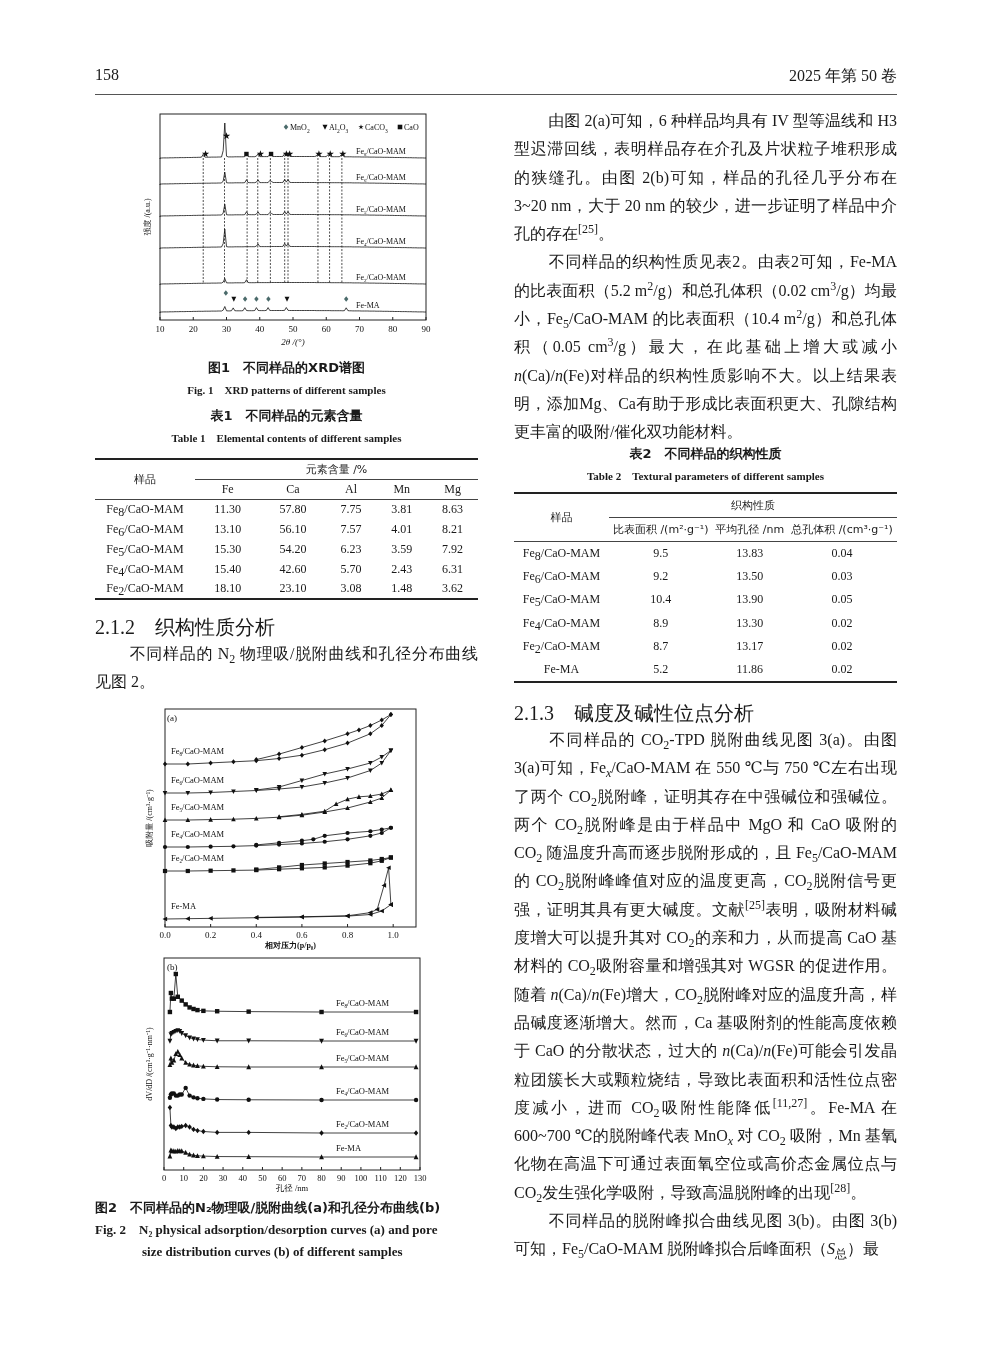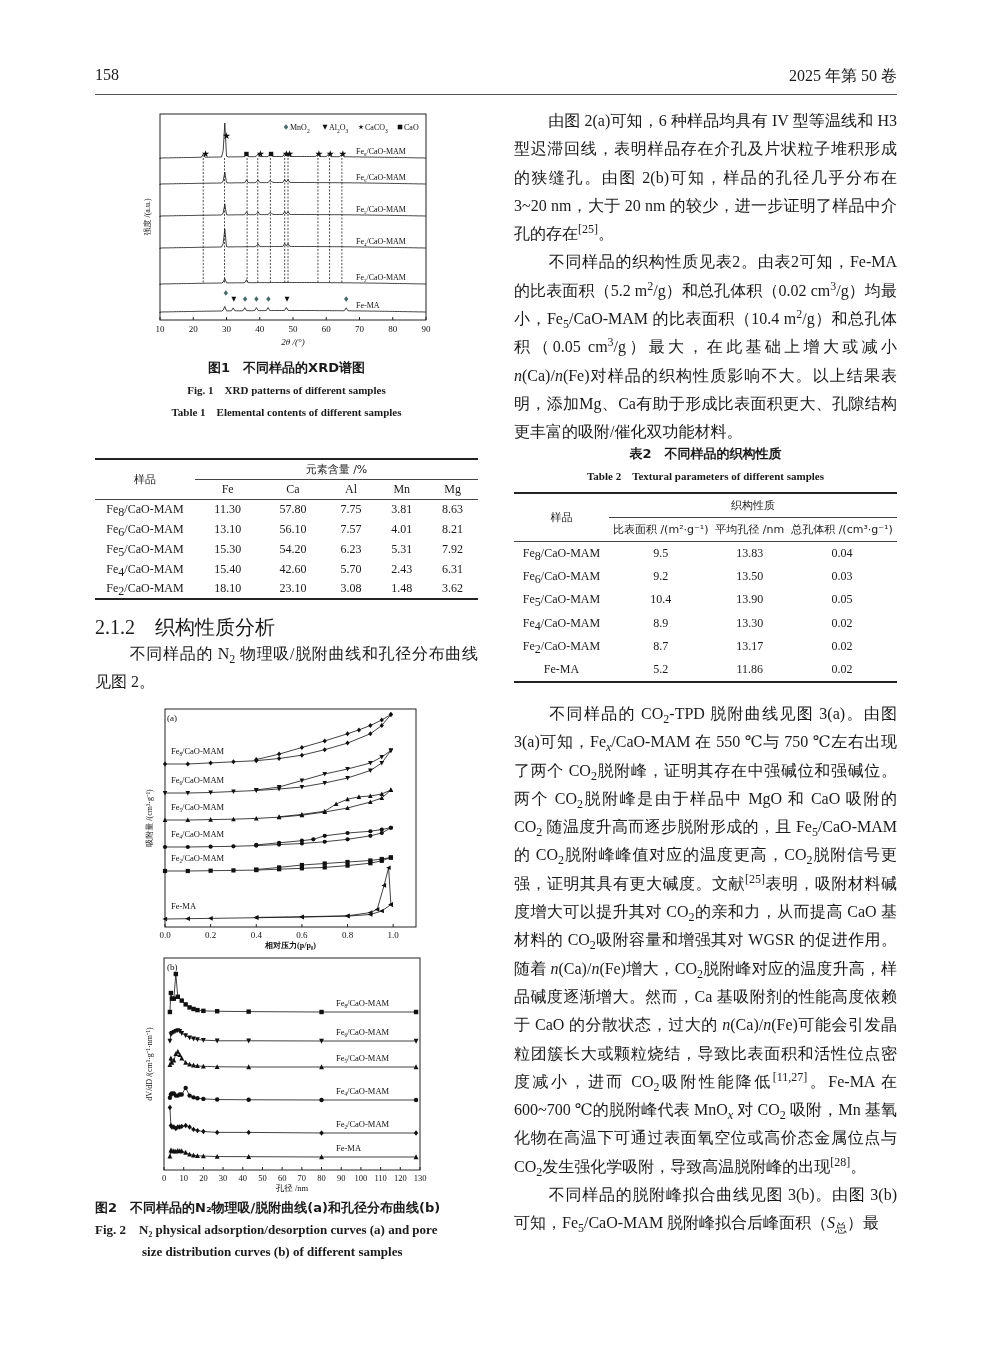--- a/index.html
+++ b/index.html
@@ -109,20 +109,21 @@
       <polygon points="116.425,186.36 118.625,189 116.425,191.64 114.225,189" fill="#4a6a6a"></polygon>
       <polygon points="128.395,186.36 130.595,189 128.395,191.64 126.19500000000001,189" fill="#4a6a6a"></polygon>
       <polygon points="206.2,186.36 208.39999999999998,189 206.2,191.64 204,189" fill="#4a6a6a"></polygon>
       <polygon points="93.81500000000001,191.64 96.23500000000001,186.8 91.39500000000001,186.8" fill="#111"></polygon>
       <polygon points="147.01500000000001,191.64 149.435,186.8 144.59500000000003,186.8" fill="#111"></polygon>
     </svg>
 </div>
 <div class="col-l" style="top:357px;">
   <div class="cap-cn">图1　不同样品的XRD谱图</div>
   <div class="cap-en">Fig. 1　XRD patterns of different samples</div>
+  <div class="cap-cn" style="margin-top:4px;">表1　不同样品的元素含量</div>
   <div class="cap-en">Table 1　Elemental contents of different samples</div>
 </div>
 <div class="col-l" style="top:458px;">
   <table class="t" id="table1">
     <thead>
       <tr class="top" style="height:20px;">
         <th rowspan="2" class="cjk" style="border-bottom:1px solid #444; width:100px;">样品</th>
         <th colspan="5" class="cjk sub-rule">元素含量 /%</th>
       </tr>
       <tr id="t1-cols" style="height:20px;">
@@ -148,21 +149,21 @@
           <td>56.10</td>
           <td>7.57</td>
           <td>4.01</td>
           <td>8.21</td>
         </tr>
         <tr style="height: 20px;">
           <td><span>Fe</span><sub>5</sub><span>/CaO-MAM</span></td>
           <td>15.30</td>
           <td>54.20</td>
           <td>6.23</td>
-          <td>5.31</td>
+          <td>3.59</td>
           <td>7.92</td>
         </tr>
         <tr style="height: 20px;">
           <td><span>Fe</span><sub>4</sub><span>/CaO-MAM</span></td>
           <td>15.40</td>
           <td>42.60</td>
           <td>5.70</td>
           <td>2.43</td>
           <td>6.31</td>
         </tr>
@@ -553,15 +554,16 @@
           <td><span>Fe-MA</span></td>
           <td>5.2</td>
           <td>11.86</td>
           <td>0.02</td>
         </tr>
       </tbody>
   </table>
 </div>
 
 <div class="col-r" style="top:700px;">
+  <p class="sec">2.1.3　碱度及碱性位点分析</p>
   <p class="para" id="rp3"><span class="ind"></span><span>不同样品的 CO</span><sub>2</sub><span>-TPD 脱附曲线见图 3(a)。由图 3(a)可知，Fe</span><sub style="font-style: italic;">x</sub><span>/CaO-MAM 在 550 ℃与 750 ℃左右出现了两个 CO</span><sub>2</sub><span>脱附峰，证明其存在中强碱位和强碱位。两个 CO</span><sub>2</sub><span>脱附峰是由于样品中 MgO 和 CaO 吸附的 CO</span><sub>2</sub><span> 随温度升高而逐步脱附形成的，且 Fe</span><sub>5</sub><span>/CaO-MAM 的 CO</span><sub>2</sub><span>脱附峰峰值对应的温度更高，CO</span><sub>2</sub><span>脱附信号更强，证明其具有更大碱度。文献</span><sup>[25]</sup><span>表明，吸附材料碱度增大可以提升其对 CO</span><sub>2</sub><span>的亲和力，从而提高 CaO 基材料的 CO</span><sub>2</sub><span>吸附容量和增强其对 WGSR 的促进作用。随着 </span><i>n</i><span>(Ca)/</span><i>n</i><span>(Fe)增大，CO</span><sub>2</sub><span>脱附峰对应的温度升高，样品碱度逐渐增大。然而，Ca 基吸附剂的性能高度依赖于 CaO 的分散状态，过大的 </span><i>n</i><span>(Ca)/</span><i>n</i><span>(Fe)可能会引发晶粒团簇长大或颗粒烧结，导致比表面积和活性位点密度减小，进而 CO</span><sub>2</sub><span>吸附性能降低</span><sup>[11,27]</sup><span>。Fe-MA 在 600~700 ℃的脱附峰代表 MnO</span><sub style="font-style: italic;">x</sub><span> 对 CO</span><sub>2</sub><span> 吸附，Mn 基氧化物在高温下可通过表面氧空位或高价态金属位点与 CO</span><sub>2</sub><span>发生强化学吸附，导致高温脱附峰的出现</span><sup>[28]</sup><span>。</span></p>
   <p class="para" id="rp4"><span class="ind"></span><span>不同样品的脱附峰拟合曲线见图 3(b)。由图 3(b)可知，Fe</span><sub>5</sub><span>/CaO-MAM 脱附峰拟合后峰面积（</span><i>S</i><sub>总</sub><span>）最</span></p>
 </div>
 
 </body></html>

